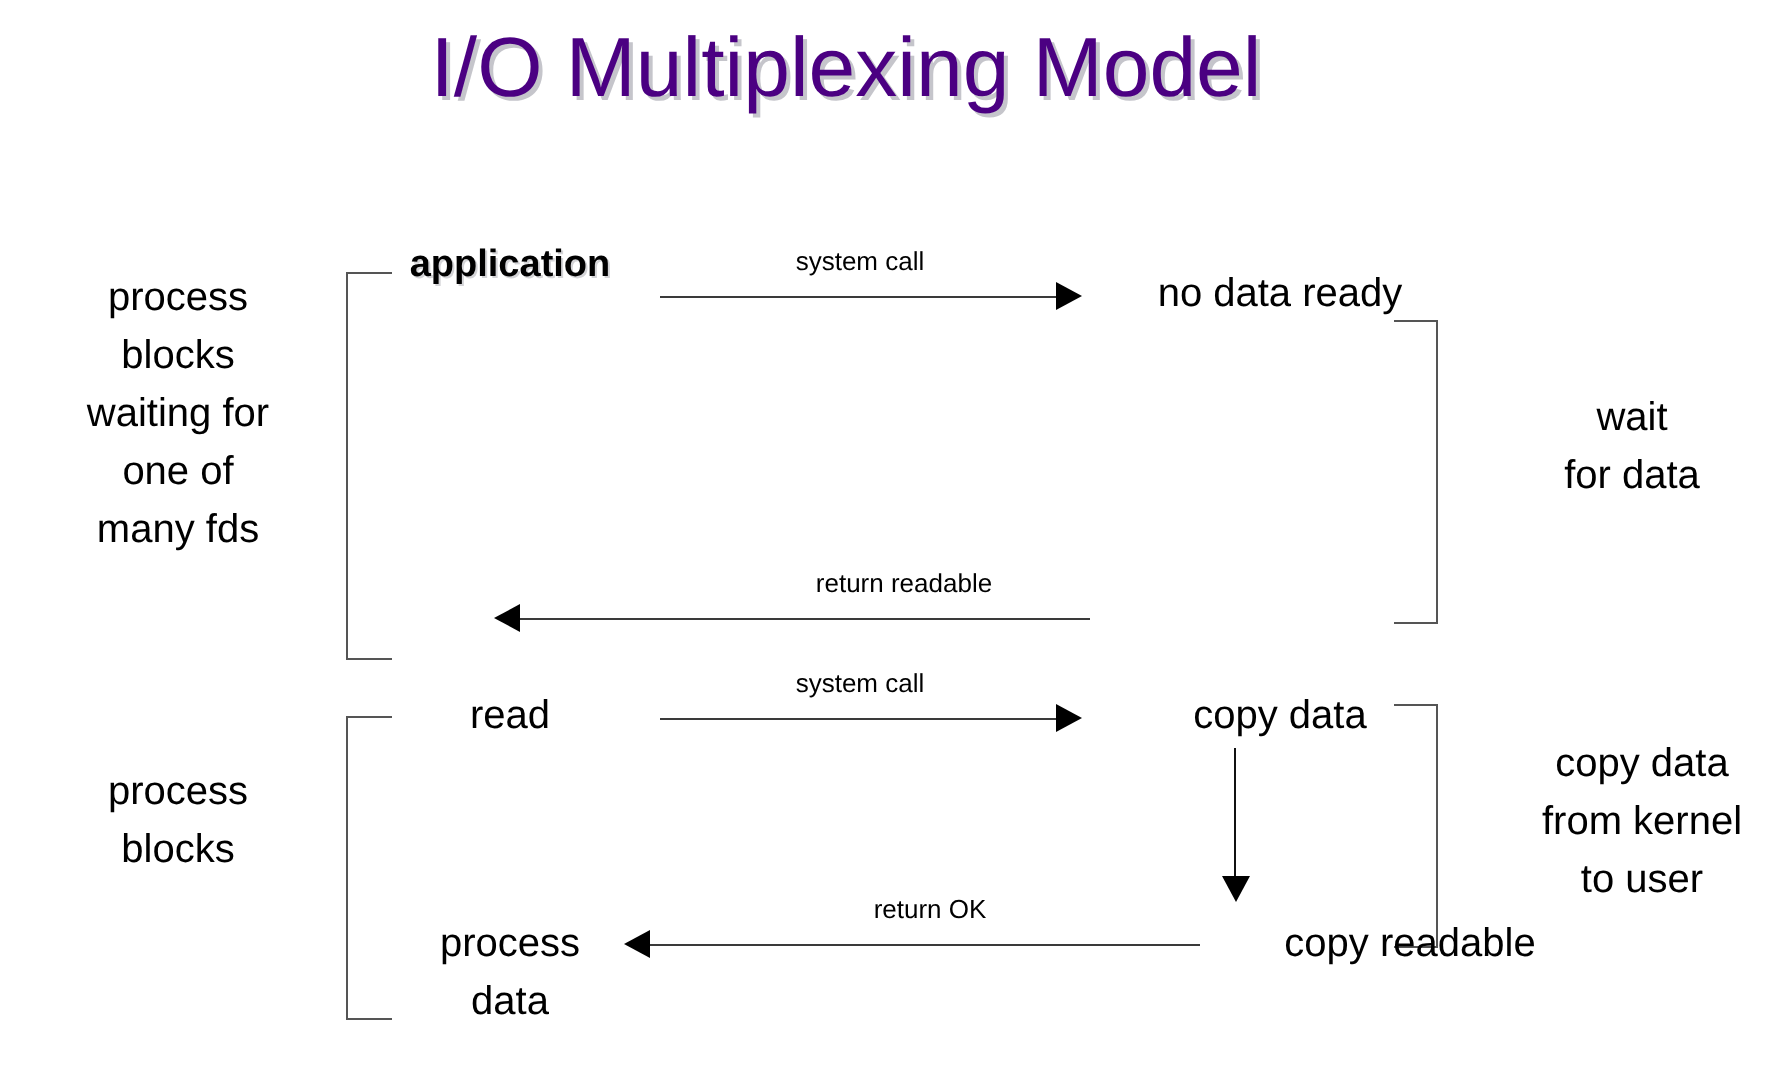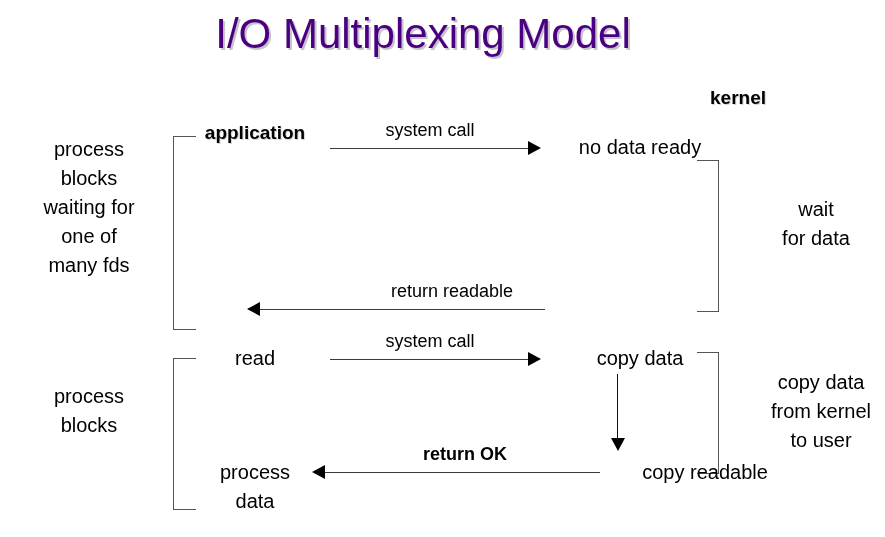--- a/index.html
+++ b/index.html
@@ -37,21 +37,21 @@
     font-size:20px;
     line-height:29px;
     color:#000;
     white-space:pre;
   }
   .lbl.c{text-align:center;}
   .lbl.l{text-align:center;}
 
   .arrowlbl{
     position:absolute;
-    font-size:18px;
+    font-size:13px;
     line-height:17px;
     color:#000;
     text-align:center;
     white-space:nowrap;
   }
 
   
   .hline{
     position:absolute;
     height:0;
@@ -98,21 +98,20 @@
   }
 </style>
 </head>
 <body>
 
 <div id="canvas">
 
   <div class="title">I/O Multiplexing Model</div>
 
   <div class="colhead" style="left:150px;top:87px;width:210px;margin-top:35px;">application</div>
-  <div class="colhead" style="left:710px;top:87px;width:150px;text-align:left;">kernel</div>
 
   <div class="lbl c" style="left:14px;top:135px;width:150px;">process
 blocks
 waiting for
 one of
 many fds</div>
 
   <div class="brk brk-left" style="left:173px;top:136px;width:22px;height:192px;"></div>
 
 
@@ -147,21 +146,21 @@
 
   <div class="vline" style="left:617px;top:374px;height:66px;"></div>
   <div class="ahead-d" style="left:611px;top:438px;"></div>
 
   <div class="brk brk-right" style="left:697px;top:352px;width:21px;height:120px;"></div>
 
   <div class="lbl l" style="left:741px;top:368px;width:160px;">copy data
 from kernel
 to user</div>
 
-  <div class="arrowlbl" style="left:390px;top:446px;width:150px;font-weight:bold;">return OK</div>
+  <div class="arrowlbl" style="left:390px;top:446px;width:150px;">return OK</div>
   <div class="hline" style="left:325px;top:472px;width:275px;"></div>
   <div class="ahead-l" style="left:312px;top:465px;"></div>
 
   <div class="lbl l" style="left:600px;top:458px;width:210px;">copy readable</div>
 
   <div class="lbl c" style="left:195px;top:458px;width:120px;">process
 data</div>
 
 </div>
 

